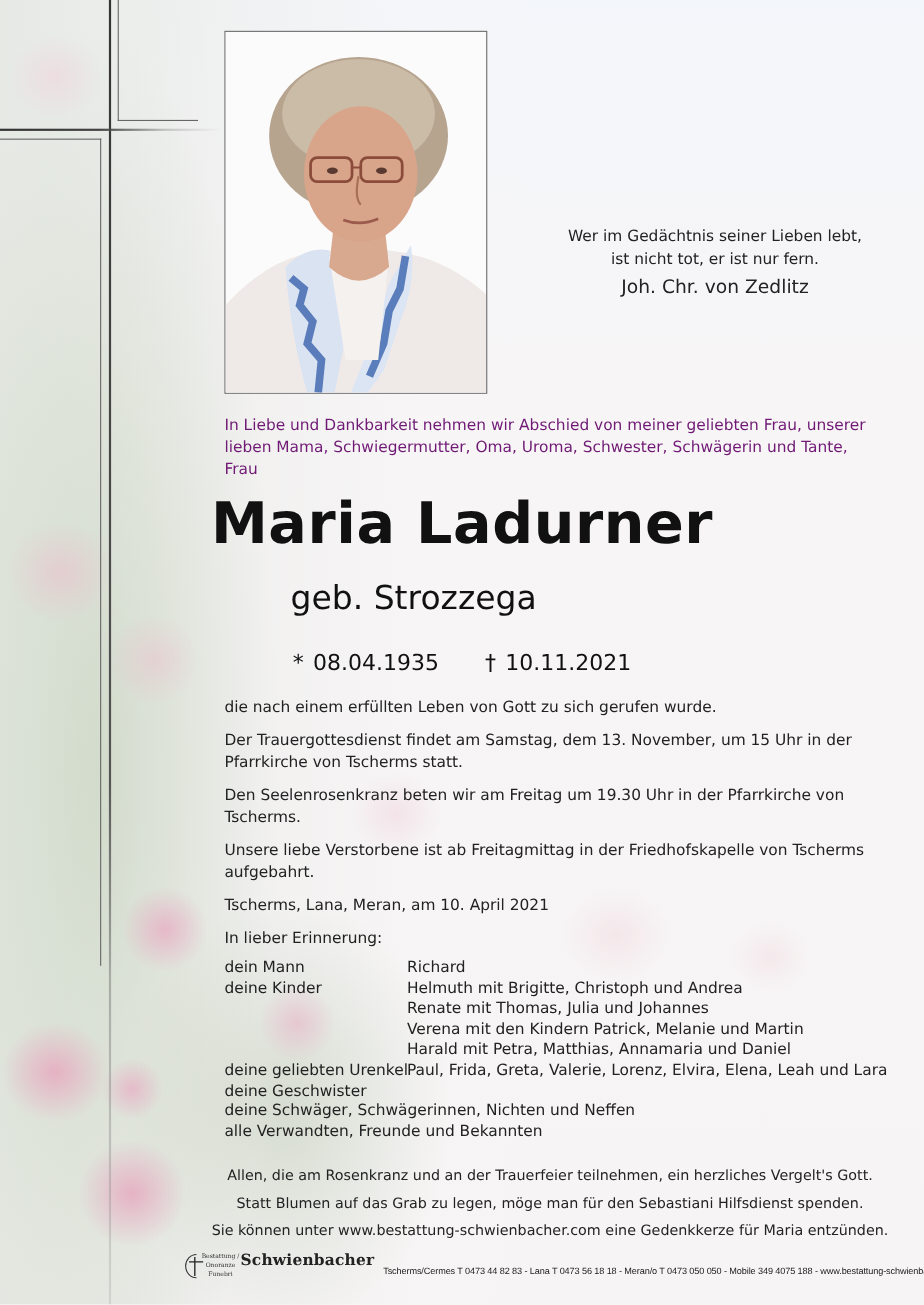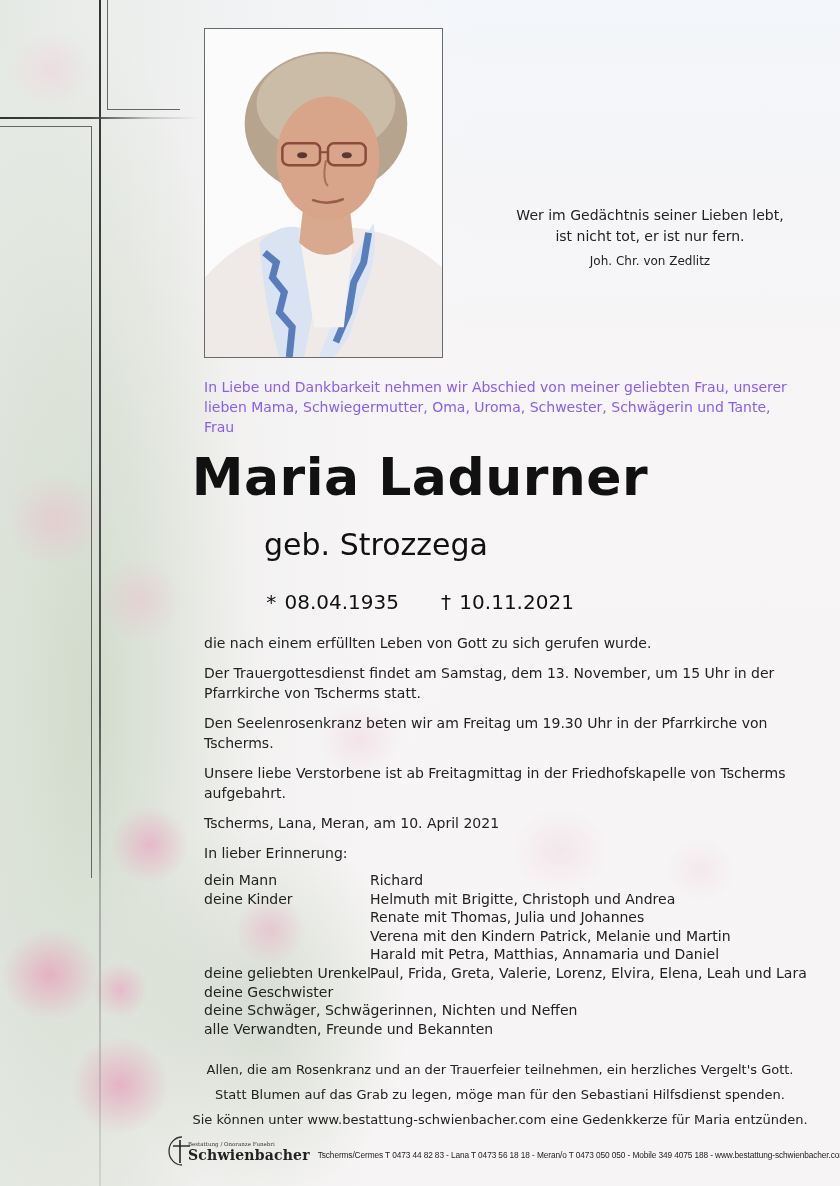--- a/index.html
+++ b/index.html
@@ -37,25 +37,25 @@
     border:1px solid #6a6a6a;
     background:#fcfcfd;
     overflow:hidden;
   }
   .photo svg { width:100%; height:100%; display:block; }
 
   .quote {
     position:absolute; left:500px; top:205px; width:300px;
     text-align:center; font-size:14px; line-height:21px; color:#222;
   }
-  .quote .author { font-size:12px; margin-top:4px; }
+  .quote .author { font-size:17px; margin-top:4px; }
 
   .intro {
     position:absolute; left:204px; top:377px; width:600px;
-    font-size:14px; line-height:20px; color:#8b5cf6;
+    font-size:14px; line-height:20px; color:#701a75;
   }
   .name {
     position:absolute; left:0; width:840px; top:447px; text-align:center;
     font-size:52px; line-height:60px; font-weight:bold; color:#111; letter-spacing:0.5px;
   }
   .maiden {
     position:absolute; left:0; width:752px; top:526px; text-align:center;
     font-size:30px; line-height:38px; color:#111;
   }
   .dates {
@@ -77,21 +77,21 @@
   .closing {
     position:absolute; left:190px; width:620px; top:1057px;
     text-align:center; font-size:13px; line-height:25px; color:#222;
   }
   .footer {
     position:absolute; left:168px; top:1133px; width:640px; height:36px;
     display:flex; align-items:center;
   }
   .logo { display:flex; align-items:center; margin-right:8px; }
   .logo svg { width:24px; height:32px; }
-  .logo .txt { display:flex; flex-direction:column; margin-left:-4px; }
+  .logo .txt { display:flex; flex-direction:row; margin-left:-4px;text-align:center; }
   .logo .small { font-family:"DejaVu Serif", serif; font-size:5.5px; color:#333; line-height:8px; }
   .logo .big { font-family:"DejaVu Serif", serif; font-size:14px; font-weight:bold; color:#222; line-height:15px; letter-spacing:0.2px; }
   .contact { font-family:"Liberation Sans", sans-serif; font-size:8.3px; color:#222; white-space:nowrap; margin-top:8px; letter-spacing:-0.1px; }
 </style>
 </head>
 <body>
 
 <div class="bg"></div>
 
 <div class="line" style="left:99px;top:0;width:2px;height:1186px;background:linear-gradient(180deg,#333 0%,#555 60%,rgba(120,120,120,0.5) 75%,rgba(150,150,150,0.25) 100%);"></div>

